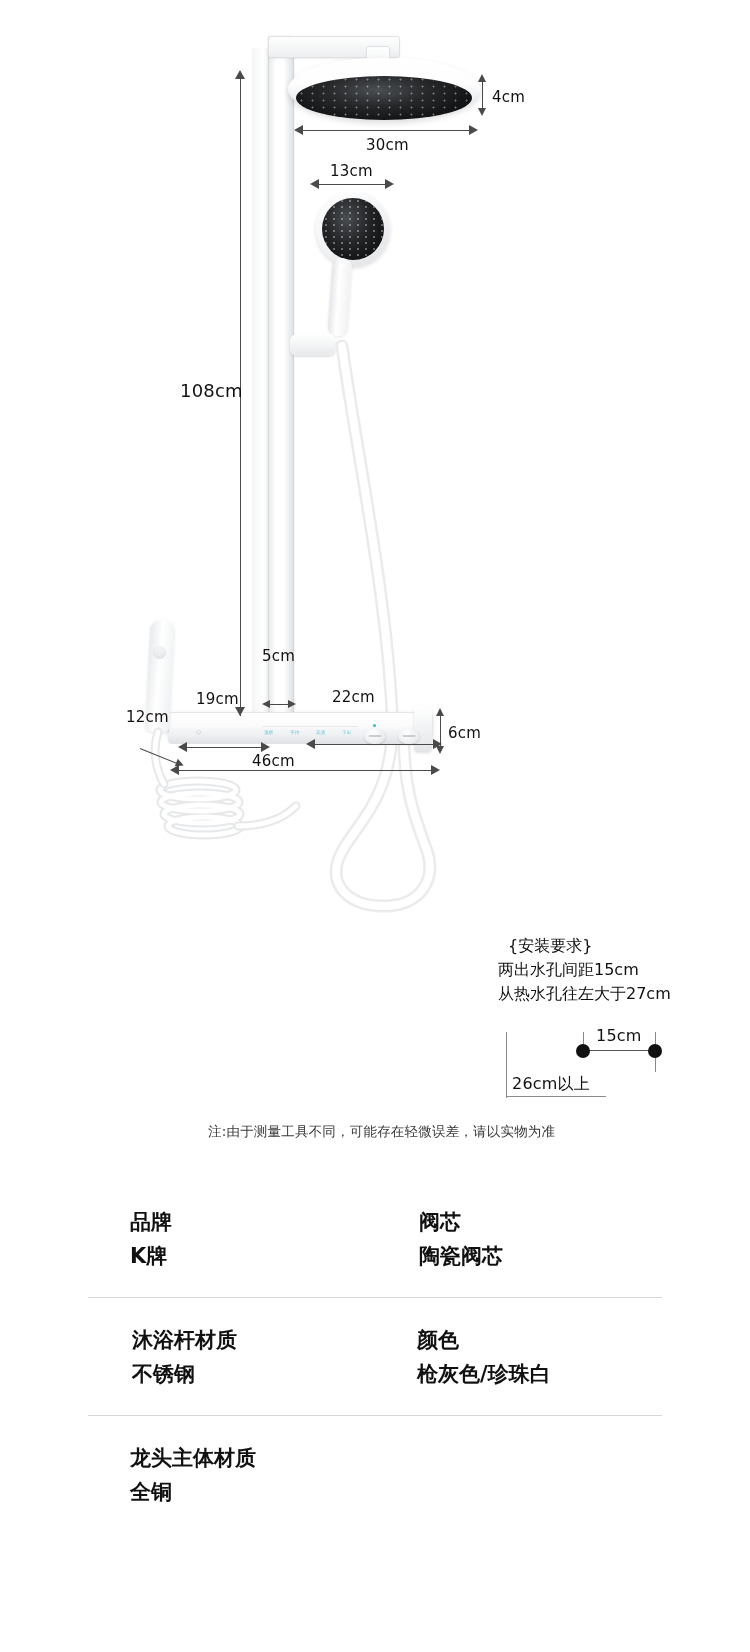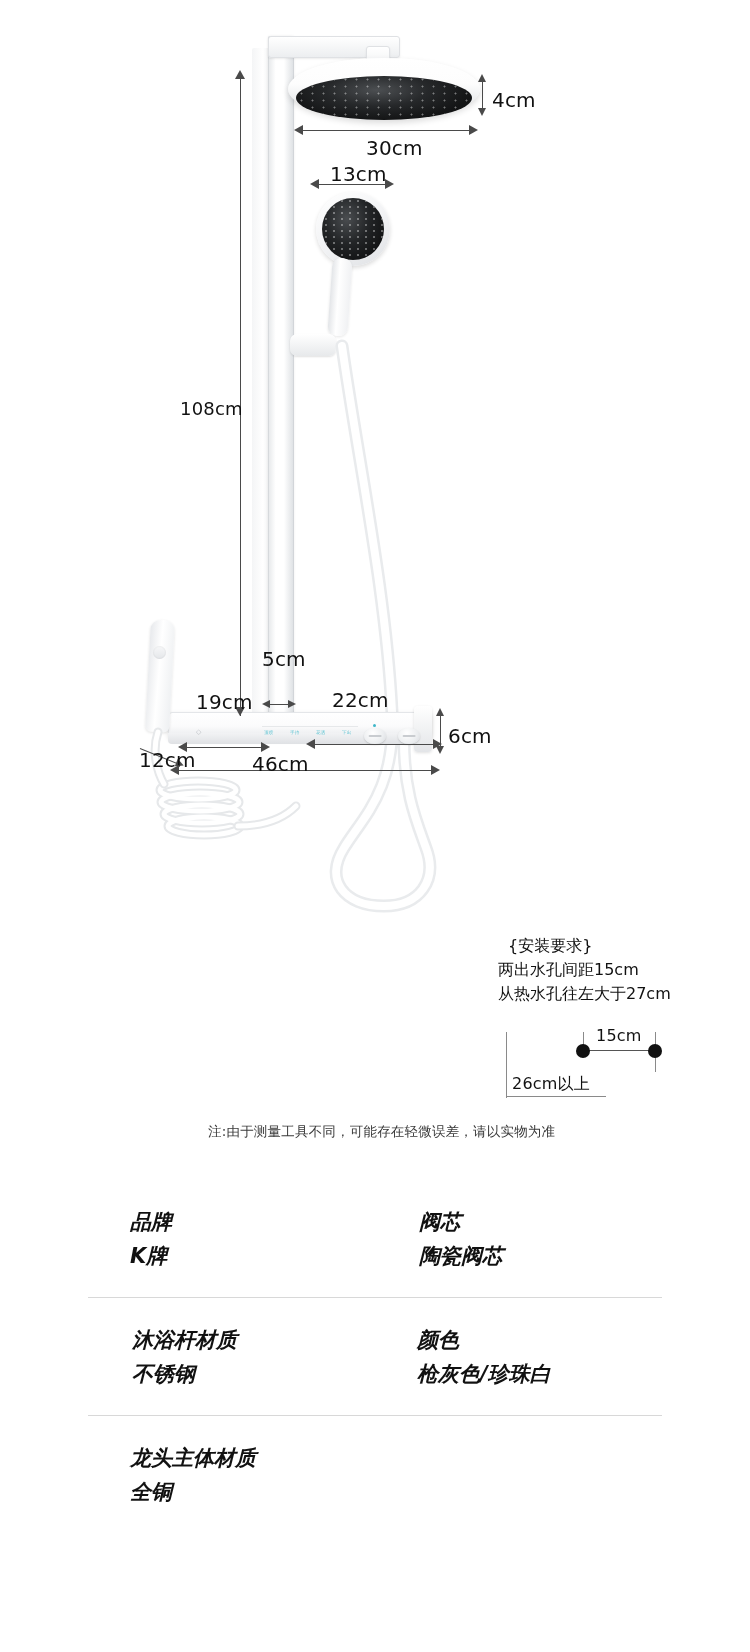--- a/index.html
+++ b/index.html
@@ -6,21 +6,21 @@
   body{
     width:750px;height:1652px;background:#ffffff;
     font-family:"DejaVu Sans","Liberation Sans",sans-serif;
     color:#1a1a1a;position:relative;overflow:hidden;
   }
   .stage{position:absolute;left:0;top:0;width:750px;height:1652px;}
   .abs{position:absolute;}
 
   
   .dim{
-    position:absolute;font-size:20px;color:#111;white-space:nowrap;
+    position:absolute;font-size:15px;color:#111;white-space:nowrap;
     font-family:"DejaVu Sans","Liberation Sans",sans-serif;letter-spacing:.2px;
   }
   .dim.big{font-size:18px;}
 
   
   .ln{position:absolute;background:#4a4a4a;}
   .hln{height:1px;}
   .vln{width:1px;}
 
   
@@ -122,21 +122,21 @@
 
   
   .req{position:absolute;font-size:16px;color:#111;white-space:nowrap;line-height:23px;}
 
   
   .note{
     position:absolute;font-size:13.5px;color:#3a3a3a;white-space:nowrap;letter-spacing:.2px;
   }
 
   
-  .spec{position:absolute;left:88px;top:1180px;width:574px;font-style:italic;}
+  .spec{position:absolute;left:88px;top:1180px;width:574px;}
   .spec-row{display:flex;padding:26px 0 24px 0;border-bottom:1px solid #d8d8d8;}
   .spec-row:last-child{border-bottom:none;}
   .spec-col{width:50%;box-sizing:border-box;padding-left:42px;}
   .spec-col.right{padding-left:44px;}
   .spec-k{font-size:21px;color:#111;line-height:33px;font-weight:600;}
   .spec-v{font-size:21px;color:#111;line-height:34px;font-weight:600;}
 </style>
 </head>
 <body>
 
@@ -202,21 +202,21 @@
       <path d="M8,6 C2,24 6,44 14,58" fill="none" stroke="#e6e8ea" stroke-width="9" stroke-linecap="round"></path>
       <path d="M8,6 C2,24 6,44 14,58" fill="none" stroke="#ffffff" stroke-width="5" stroke-linecap="round"></path>
       <path d="M88,100 C116,100 134,92 146,80" fill="none" stroke="#e6e8ea" stroke-width="9" stroke-linecap="round"></path>
       <path d="M88,100 C116,100 134,92 146,80" fill="none" stroke="#ffffff" stroke-width="5" stroke-linecap="round"></path>
     </svg>
   </div>
 
   <div class="ln vln abs" style="left:240px;top:76px;height:640px;"></div>
   <div class="abs" style="left:235px;top:70px;width:0;height:0;border-left:5px solid transparent;border-right:5px solid transparent;border-bottom:9px solid #4a4a4a;"></div>
   <div class="abs" style="left:235px;top:707px;width:0;height:0;border-left:5px solid transparent;border-right:5px solid transparent;border-top:9px solid #4a4a4a;"></div>
-  <div class="dim big" style="left:180px;top:380px;margin-top:18px;">108cm</div>
+  <div class="dim big" style="left:180px;top:380px;">108cm</div>
 
   <div class="ln hln abs" style="left:300px;top:130px;width:172px;"></div>
   <div class="abs" style="left:294px;top:125px;width:0;height:0;border-top:5px solid transparent;border-bottom:5px solid transparent;border-right:9px solid #4a4a4a;"></div>
   <div class="abs" style="left:469px;top:125px;width:0;height:0;border-top:5px solid transparent;border-bottom:5px solid transparent;border-left:9px solid #4a4a4a;"></div>
   <div class="dim" style="left:366px;top:136px;">30cm</div>
 
   <div class="ln vln abs" style="left:482px;top:80px;height:34px;"></div>
   <div class="abs" style="left:478px;top:74px;width:0;height:0;border-left:4px solid transparent;border-right:4px solid transparent;border-bottom:8px solid #4a4a4a;"></div>
   <div class="abs" style="left:478px;top:108px;width:0;height:0;border-left:4px solid transparent;border-right:4px solid transparent;border-top:8px solid #4a4a4a;"></div>
   <div class="dim" style="left:492px;top:88px;">4cm</div>
@@ -241,21 +241,21 @@
   <div class="abs" style="left:433px;top:739px;width:0;height:0;border-top:5px solid transparent;border-bottom:5px solid transparent;border-left:9px solid #4a4a4a;"></div>
   <div class="dim" style="left:332px;top:688px;">22cm</div>
 
   <div class="ln vln abs" style="left:440px;top:714px;height:38px;"></div>
   <div class="abs" style="left:436px;top:708px;width:0;height:0;border-left:4px solid transparent;border-right:4px solid transparent;border-bottom:8px solid #4a4a4a;"></div>
   <div class="abs" style="left:436px;top:746px;width:0;height:0;border-left:4px solid transparent;border-right:4px solid transparent;border-top:8px solid #4a4a4a;"></div>
   <div class="dim" style="left:448px;top:724px;">6cm</div>
 
   <div class="abs" style="left:140px;top:748px;width:44px;height:1px;background:#4a4a4a;transform:rotate(22deg);transform-origin:left center;"></div>
   <div class="abs" style="left:176px;top:760px;width:0;height:0;border-top:4px solid transparent;border-bottom:4px solid transparent;border-left:8px solid #4a4a4a;transform:rotate(22deg);"></div>
-  <div class="dim" style="left:126px;top:748px;margin-left:13px;">12cm</div>
+  <div class="dim" style="left:126px;top:708px;">12cm</div>
 
   <div class="ln hln abs" style="left:176px;top:770px;width:258px;"></div>
   <div class="abs" style="left:170px;top:765px;width:0;height:0;border-top:5px solid transparent;border-bottom:5px solid transparent;border-right:9px solid #4a4a4a;"></div>
   <div class="abs" style="left:431px;top:765px;width:0;height:0;border-top:5px solid transparent;border-bottom:5px solid transparent;border-left:9px solid #4a4a4a;"></div>
   <div class="dim" style="left:252px;top:752px;">46cm</div>
 
   <div class="req" style="left:508px;top:934px;">{安装要求}</div>
   <div class="req" style="left:498px;top:958px;">两出水孔间距15cm</div>
   <div class="req" style="left:498px;top:982px;">从热水孔往左大于27cm</div>
 

